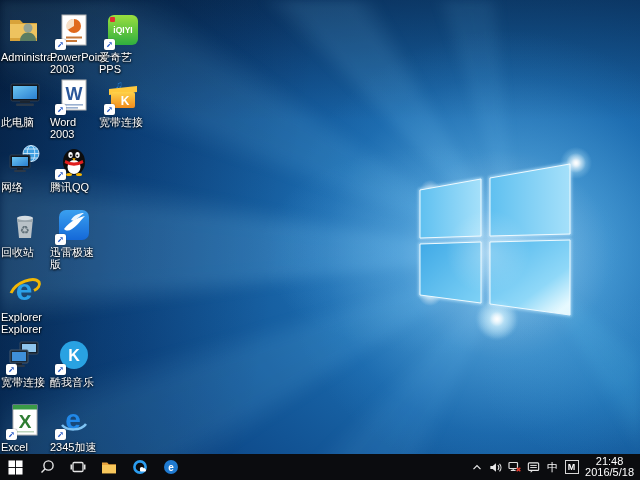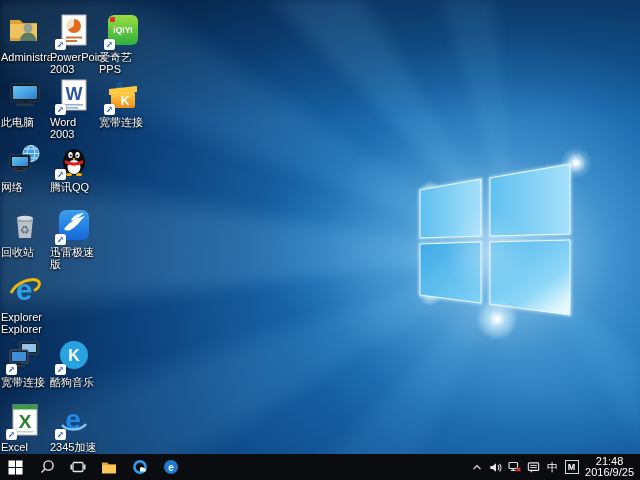--- a/index.html
+++ b/index.html
@@ -314,21 +314,21 @@
             <circle cx="17" cy="17" r="14" fill="#29a2e2"></circle>
             <text x="17" y="23" font-size="16" font-weight="bold" fill="#ffffff" text-anchor="middle">K</text>
           </svg>
           <span class="sc-arrow">
             <svg viewBox="0 0 10 10">
               <line x1="2.6" y1="7.4" x2="5.4" y2="4.6" stroke="#2457c5" stroke-width="1.5"></line>
               <polygon points="7.4,2.6 7.4,5.6 4.4,2.6" fill="#2457c5"></polygon>
             </svg>
           </span>
         </div>
-        <div class="di-label">酷狗音乐</div>
+        <div class="di-label">酷我音乐</div>
       </div>
       <div class="desktop-icon" style="left: 50px; top: 402px;">
         <div class="di-glyph">
           <svg viewBox="0 0 34 34">
             <text x="16" y="26" font-size="28" font-weight="bold" fill="#2188e8" text-anchor="middle">e</text>
             <path d="M5 22 C10 28 24 28 29 21" stroke="#7fc4f4" stroke-width="2.5" fill="none"></path>
           </svg>
           <span class="sc-arrow">
             <svg viewBox="0 0 10 10">
               <line x1="2.6" y1="7.4" x2="5.4" y2="4.6" stroke="#2457c5" stroke-width="1.5"></line>
@@ -481,18 +481,18 @@
           </div>
           <div class="tray-item">
             <span class="tray-txt">中</span>
           </div>
           <div class="tray-item">
             <span class="m-badge">M</span>
           </div>
         </div>
       <div class="clock">
         <div>21:48</div>
-        <div>2016/9/25</div>
+        <div>2016/5/18</div>
       </div>
     </div>
   </div>
 
 </div>
 
 </body></html>

